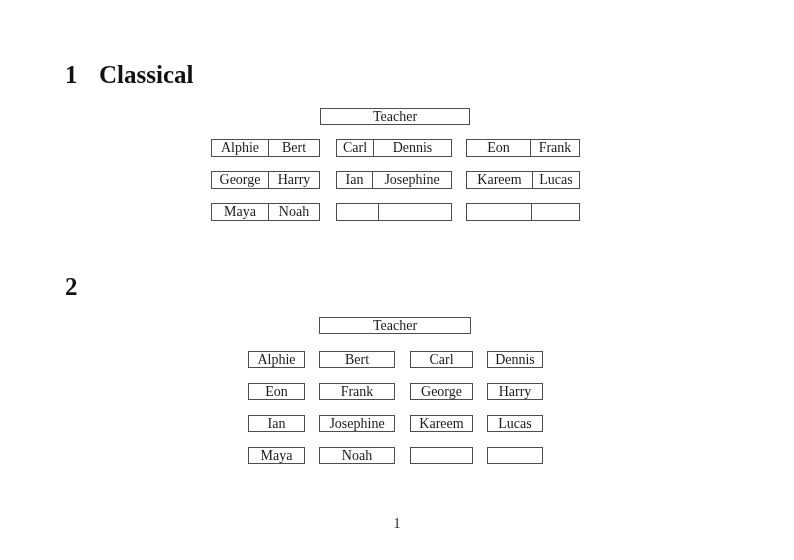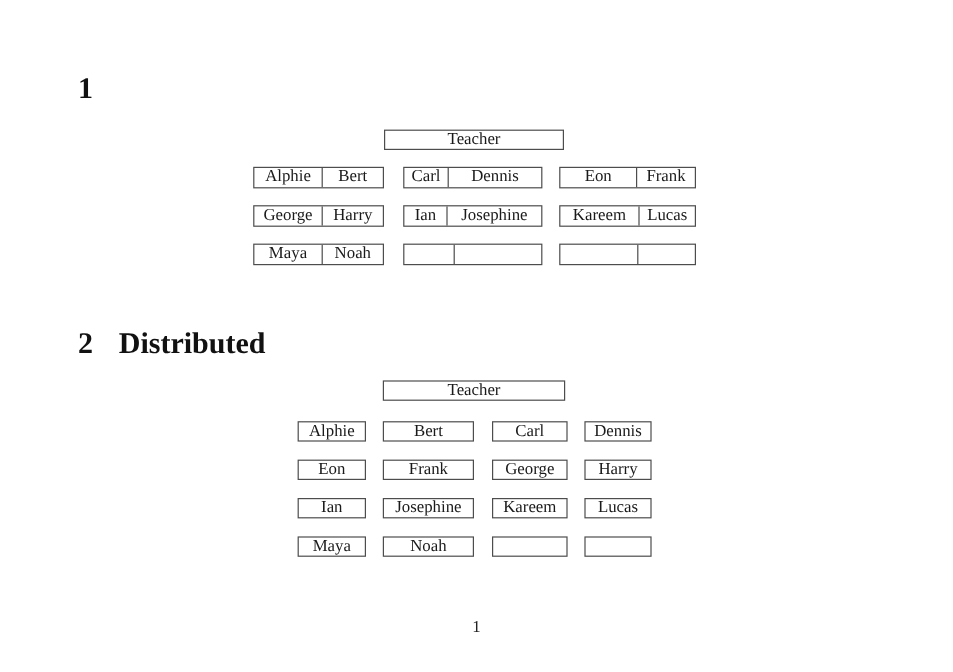--- a/index.html
+++ b/index.html
@@ -98,20 +98,21 @@
     color: #222;
   }
 </style>
 </head>
 <body>
 
 <div class="page">
 
   <div class="heading h-classical">
     <span class="h-num">1</span>
+    <span class="h-title">Classical</span>
   </div>
 
   <div class="tbox c-teacher">
     <span>Teacher</span>
   </div>
 
   <div class="desk c-d0">
     <div class="cell cl">Alphie</div>
     <div class="cell cr">Bert</div>
   </div>
@@ -143,21 +144,20 @@
     <div class="cell cl"></div>
     <div class="cell cr"></div>
   </div>
   <div class="desk c-d8">
     <div class="cell cl"></div>
     <div class="cell cr"></div>
   </div>
 
   <div class="heading h-distributed">
     <span class="h-num">2</span>
-    <span class="h-title">Distributed</span>
   </div>
 
   <div class="tbox d-teacher">
     <span>Teacher</span>
   </div>
 
   <div class="seat d-s0">Alphie</div>
   <div class="seat d-s1">Bert</div>
   <div class="seat d-s2">Carl</div>
   <div class="seat d-s3">Dennis</div>

